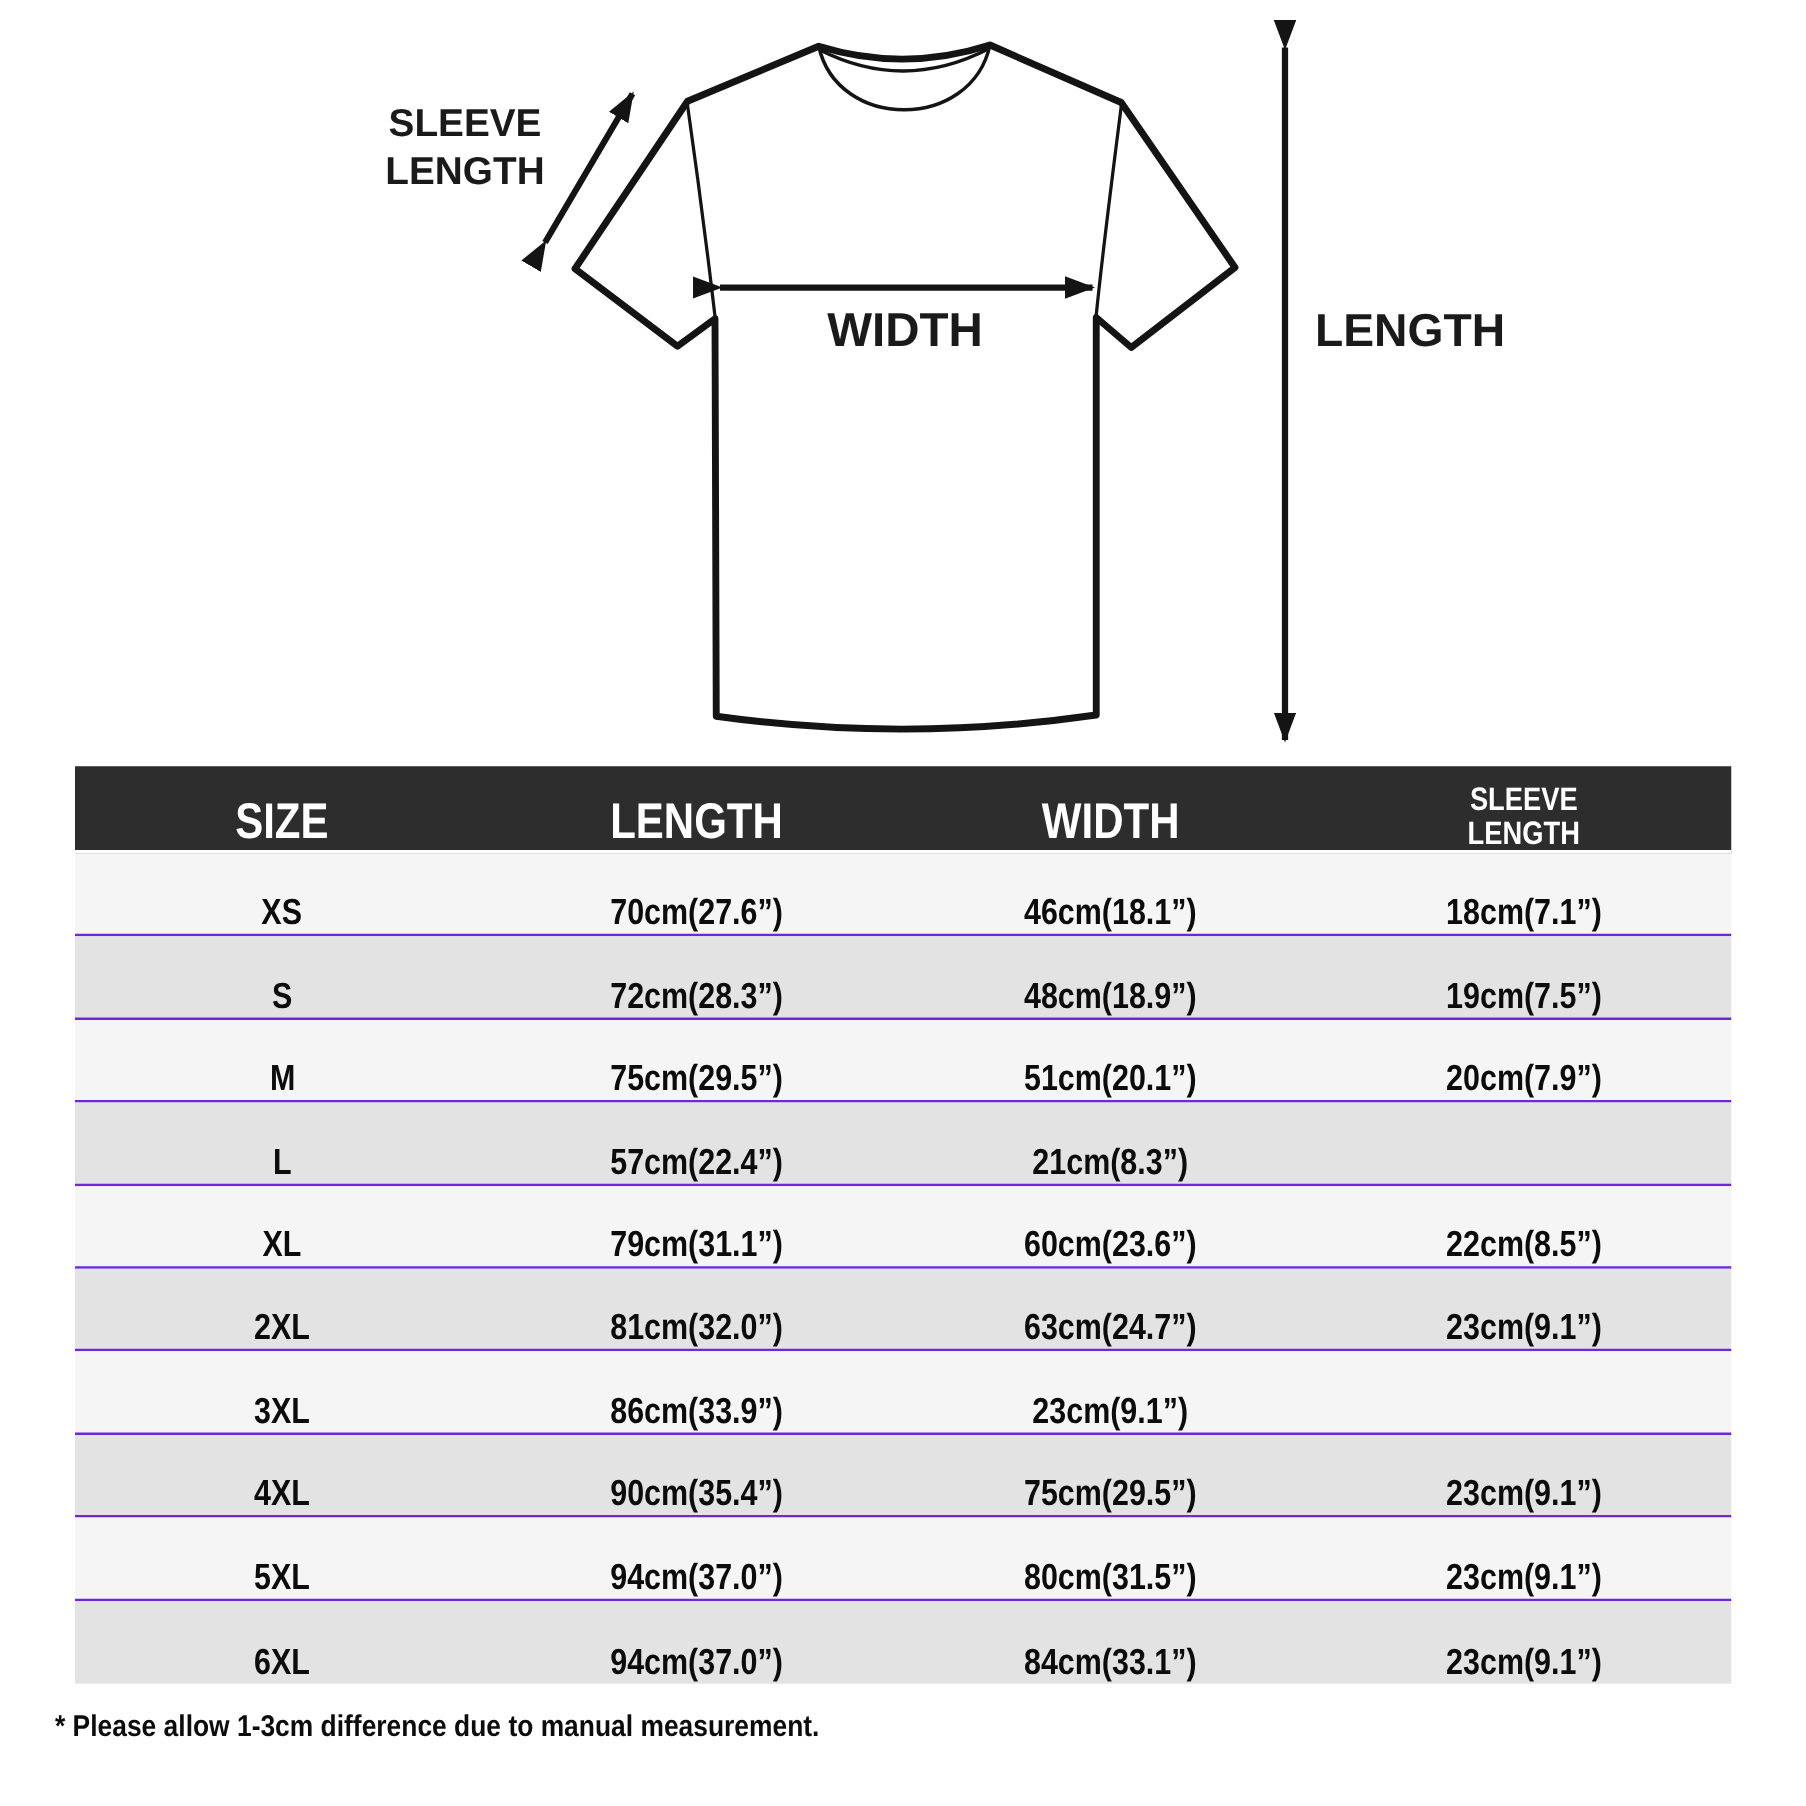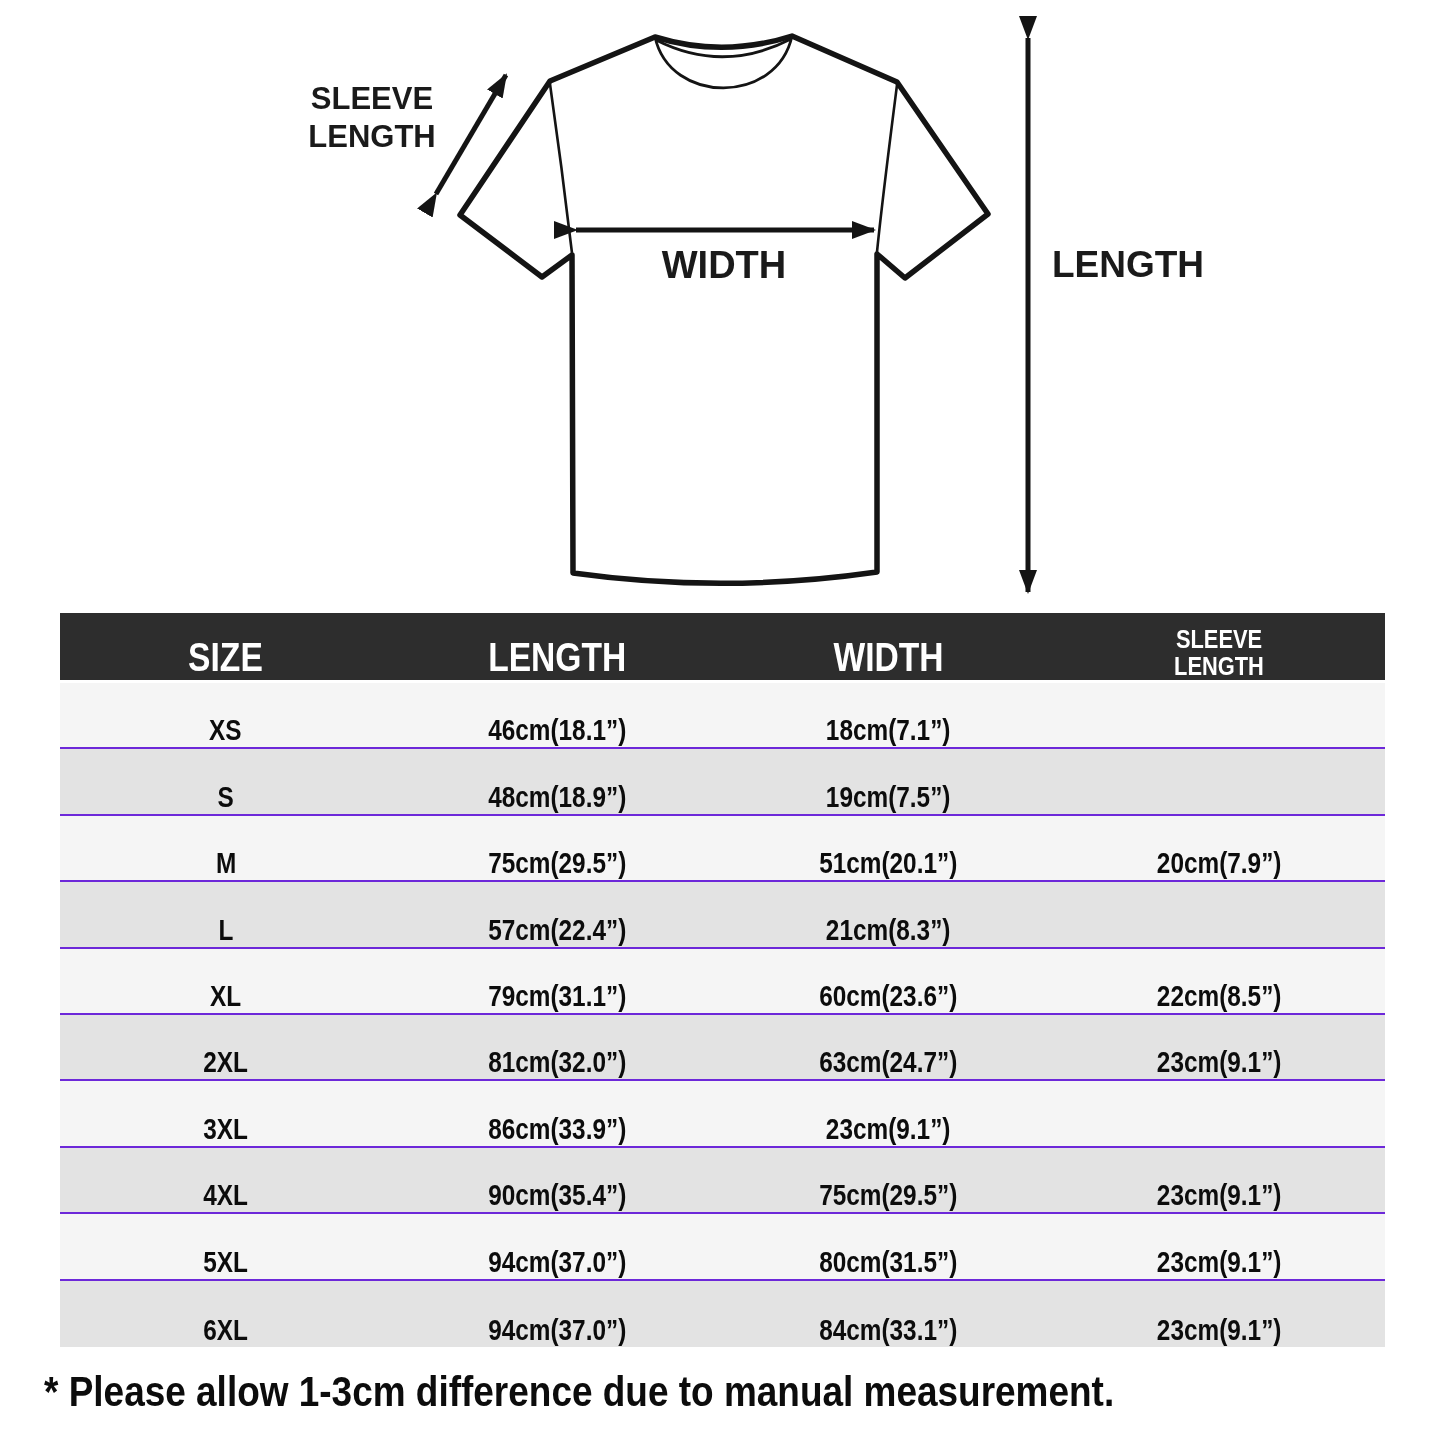--- a/index.html
+++ b/index.html
@@ -63,21 +63,21 @@
   .thead .cell { font-size: 40px; }
   .thead .cell.small { font-size: 26px; line-height: 27px; }
   .cnd { display: inline-block; transform: scaleX(0.84); transform-origin: center; white-space: pre; }
   .cnd-wrap { display: inline-block; transform: scaleX(0.84); transform-origin: center; text-align: center; max-width: 118px; }
 
   
   .note {
     position: absolute;
     left: 44px;
     top: 1368px;
-    font-size: 42px;
+    font-size: 24px;
     font-weight: 700;
     color: #0c0c0c;
   }
   .note .cnd { transform-origin: left center; transform: scaleX(0.88); }
 </style>
 </head>
 <body>
 
 <div class="page">
 
@@ -133,30 +133,36 @@
       <div class="cell small">
           <span class="cnd-wrap">SLEEVE LENGTH</span>
         </div>
     </div>
 
     <div class="trow row-light">
       <div class="cell">
           <span class="cnd">XS</span>
         </div>
       <div class="cell">
+          <span class="cnd">70cm(27.6”)</span>
+        </div>
+      <div class="cell">
           <span class="cnd">46cm(18.1”)</span>
         </div>
       <div class="cell">
           <span class="cnd">18cm(7.1”)</span>
         </div>
     </div>
 
     <div class="trow row-dark">
       <div class="cell">
           <span class="cnd">S</span>
+        </div>
+      <div class="cell">
+          <span class="cnd">72cm(28.3”)</span>
         </div>
       <div class="cell">
           <span class="cnd">48cm(18.9”)</span>
         </div>
       <div class="cell">
           <span class="cnd">19cm(7.5”)</span>
         </div>
     </div>
 
     <div class="trow row-light">

